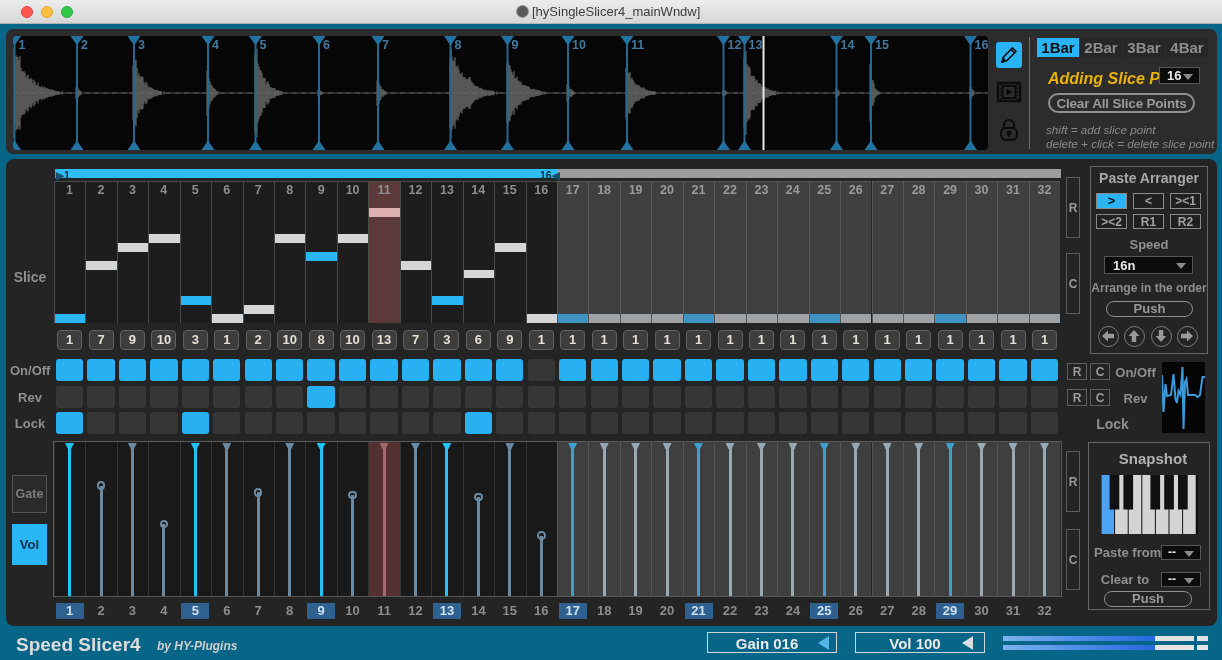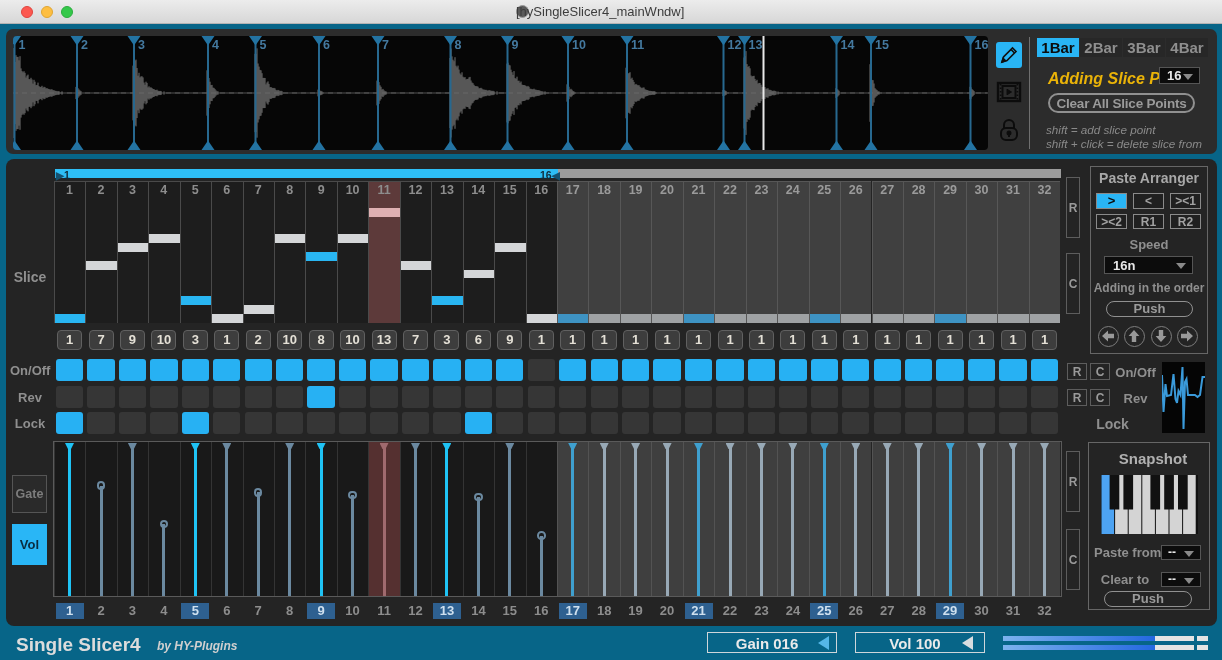--- a/index.html
+++ b/index.html
@@ -18,21 +18,21 @@
 .dd:after { content:""; position:absolute; right:6px; top:50%; margin-top:-2px; border-left:5px solid transparent; border-right:5px solid transparent; border-top:6px solid #8a8a8a; }
 .arrbtn { position:absolute; width:31px; height:15.5px; background:#202020; border:1px solid #8a8a8a; color:#a2a2a2; font-weight:bold; font-size:12px; text-align:center; line-height:14px; }
 .circ { position:absolute; width:21px; height:21px; border:1.5px solid #7d7d7d; border-radius:50%; }
 </style></head><body>
 
 <div class="titlebar">
   <div class="tl" style="left:21px;background:#fc5850;border:0.5px solid #e0443e"></div>
   <div class="tl" style="left:41px;background:#fdbe41;border:0.5px solid #e0a632"></div>
   <div class="tl" style="left:61px;background:#34c84a;border:0.5px solid #2bac3e"></div>
   <div style="position:absolute;left:516px;top:5px;width:13px;height:13px;border-radius:50%;background:#5a5a5a;border:1px solid #9a9a9a"></div>
-  <div style="position:absolute;left:516px;top:4px;font-size:13px;color:#3c3c3c">[hySingleSlicer4_mainWndw]</div>
+  <div style="position:absolute;left:532px;top:4px;font-size:13px;color:#3c3c3c">[hySingleSlicer4_mainWndw]</div>
 </div>
 
 <div class="panel" style="left:6px;top:29px;width:1211px;height:125px">
   <div class="wave">
     <svg width="975" height="114">
       <line x1="0" y1="57" x2="975" y2="57" stroke="#484848" stroke-width="1" stroke-dasharray="5 4"></line>
       <path d="M1 12.0V102.0M2 26.0V88.0M3 19.2V94.8M4 21.0V93.0M5 20.8V93.2M6 24.3V89.7M7 20.2V93.8M8 32.4V81.6M9 35.1V78.9M10 36.3V77.7M11 35.2V78.8M12 36.8V77.2M13 41.5V72.5M14 39.6V74.4M15 38.6V75.4M16 43.1V70.9M17 43.3V70.7M18 41.8V72.2M19 43.5V70.5M20 47.6V66.4M21 43.8V70.2M22 45.7V68.3M23 49.2V64.8M24 48.9V65.1M25 46.6V67.4M26 50.1V63.9M27 51.1V62.9M28 50.8V63.2M29 49.8V64.2M30 51.8V62.2M31 50.8V63.2M32 51.2V62.8M33 52.5V61.5M34 52.1V61.9M35 52.8V61.2M36 53.0V61.0M37 53.6V60.4M38 53.4V60.6M39 53.3V60.7M40 54.2V59.8M41 54.2V59.8M42 54.8V59.2M43 54.9V59.1M44 55.3V58.7M45 55.2V58.8M46 55.2V58.8M47 56.6V57.4M48 56.6V57.4M49 55.3V58.7M50 56.6V57.4M51 56.6V57.4M52 56.6V57.4M53 56.6V57.4M54 56.6V57.4M55 56.6V57.4M56 56.6V57.4M57 56.6V57.4M58 56.6V57.4M59 56.6V57.4M60 56.6V57.4M61 56.6V57.4M62 56.6V57.4M63 50.9V63.1M64 50.6V63.4M65 52.2V61.8M66 53.5V60.5M67 54.5V59.5M68 55.2V58.8M69 56.6V57.4M70 56.6V57.4M71 56.6V57.4M72 56.6V57.4M73 56.6V57.4M74 56.6V57.4M75 56.6V57.4M76 56.6V57.4M77 56.6V57.4M78 56.6V57.4M79 56.6V57.4M80 56.6V57.4M81 56.6V57.4M82 56.6V57.4M83 56.6V57.4M84 56.6V57.4M85 56.6V57.4M86 56.6V57.4M87 56.6V57.4M88 56.6V57.4M89 56.6V57.4M90 56.6V57.4M91 56.6V57.4M92 56.6V57.4M93 56.6V57.4M94 56.6V57.4M95 56.6V57.4M96 56.6V57.4M97 56.6V57.4M98 56.6V57.4M99 56.6V57.4M100 56.6V57.4M101 56.6V57.4M102 56.6V57.4M103 56.6V57.4M104 56.6V57.4M105 56.6V57.4M106 56.6V57.4M107 56.6V57.4M108 56.6V57.4M109 56.6V57.4M110 56.6V57.4M111 56.6V57.4M112 56.6V57.4M113 56.6V57.4M114 56.6V57.4M115 56.6V57.4M116 56.6V57.4M117 56.6V57.4M118 56.6V57.4M119 56.6V57.4M120 29.6V84.4M121 22.7V91.3M122 24.6V89.4M123 23.6V90.4M124 32.0V82.0M125 39.7V74.3M126 36.8V77.2M127 41.4V72.6M128 40.4V73.6M129 40.3V73.7M130 41.4V72.6M131 46.5V67.5M132 48.8V65.2M133 45.7V68.3M134 46.9V67.1M135 51.4V62.6M136 50.3V63.7M137 51.6V62.4M138 51.3V62.7M139 52.1V61.9M140 53.0V61.0M141 53.1V60.9M142 53.9V60.1M143 54.1V59.9M144 53.7V60.3M145 54.7V59.3M146 55.1V58.9M147 54.9V59.1M148 55.0V59.0M149 56.6V57.4M150 56.6V57.4M151 55.4V58.6M152 56.6V57.4M153 56.6V57.4M154 56.6V57.4M155 56.6V57.4M156 56.6V57.4M157 56.6V57.4M158 56.6V57.4M159 56.6V57.4M160 56.6V57.4M161 56.6V57.4M162 56.6V57.4M163 56.6V57.4M164 56.6V57.4M165 56.6V57.4M166 56.6V57.4M167 56.6V57.4M168 56.6V57.4M169 56.6V57.4M170 56.6V57.4M171 56.6V57.4M172 56.6V57.4M173 56.6V57.4M174 56.6V57.4M175 56.6V57.4M176 56.6V57.4M177 56.6V57.4M178 56.6V57.4M179 56.6V57.4M180 56.6V57.4M181 56.6V57.4M182 56.6V57.4M183 56.6V57.4M184 56.6V57.4M185 56.6V57.4M186 56.6V57.4M187 56.6V57.4M188 56.6V57.4M189 56.6V57.4M190 56.6V57.4M191 56.6V57.4M192 56.6V57.4M193 56.6V57.4M194 34.3V79.7M195 37.7V76.3M196 42.0V72.0M197 45.7V68.3M198 49.1V64.9M199 48.9V65.1M200 51.6V62.4M201 51.9V62.1M202 53.1V60.9M203 54.4V59.6M204 55.3V58.7M205 55.4V58.6M206 56.6V57.4M207 56.6V57.4M208 56.6V57.4M209 56.6V57.4M210 56.6V57.4M211 56.6V57.4M212 56.6V57.4M213 56.6V57.4M214 56.6V57.4M215 56.6V57.4M216 56.6V57.4M217 56.6V57.4M218 56.6V57.4M219 56.6V57.4M220 56.6V57.4M221 56.6V57.4M222 56.6V57.4M223 56.6V57.4M224 56.6V57.4M225 56.6V57.4M226 56.6V57.4M227 56.6V57.4M228 56.6V57.4M229 56.6V57.4M230 56.6V57.4M231 56.6V57.4M232 56.6V57.4M233 56.6V57.4M234 56.6V57.4M235 56.6V57.4M236 56.6V57.4M237 56.6V57.4M238 56.6V57.4M239 56.6V57.4M240 56.6V57.4M241 56.6V57.4M242 17.8V96.2M243 17.9V96.1M244 12.3V101.7M245 27.5V86.5M246 30.6V83.4M247 33.9V80.1M248 34.3V79.7M249 37.2V76.8M250 41.9V72.1M251 41.9V72.1M252 42.0V72.0M253 48.4V65.6M254 46.5V67.5M255 45.4V68.6M256 47.9V66.1M257 51.3V62.7M258 51.0V63.0M259 51.8V62.2M260 52.1V61.9M261 51.9V62.1M262 52.4V61.6M263 53.9V60.1M264 54.5V59.5M265 53.9V60.1M266 54.4V59.6M267 55.2V58.8M268 54.8V59.2M269 55.2V58.8M270 56.6V57.4M271 56.6V57.4M272 56.6V57.4M273 56.6V57.4M274 56.6V57.4M275 56.6V57.4M276 56.6V57.4M277 56.6V57.4M278 56.6V57.4M279 56.6V57.4M280 56.6V57.4M281 56.6V57.4M282 56.6V57.4M283 56.6V57.4M284 56.6V57.4M285 56.6V57.4M286 56.6V57.4M287 56.6V57.4M288 56.6V57.4M289 56.6V57.4M290 56.6V57.4M291 56.6V57.4M292 56.6V57.4M293 56.6V57.4M294 56.6V57.4M295 56.6V57.4M296 56.6V57.4M297 56.6V57.4M298 56.6V57.4M299 56.6V57.4M300 56.6V57.4M301 56.6V57.4M302 56.6V57.4M303 56.6V57.4M304 56.6V57.4M305 53.6V60.4M306 53.6V60.4M307 54.7V59.3M308 54.9V59.1M309 55.4V58.6M310 56.6V57.4M311 56.6V57.4M312 56.6V57.4M313 56.6V57.4M314 56.6V57.4M315 56.6V57.4M316 56.6V57.4M317 56.6V57.4M318 56.6V57.4M319 56.6V57.4M320 56.6V57.4M321 56.6V57.4M322 56.6V57.4M323 56.6V57.4M324 56.6V57.4M325 56.6V57.4M326 56.6V57.4M327 56.6V57.4M328 56.6V57.4M329 56.6V57.4M330 56.6V57.4M331 56.6V57.4M332 56.6V57.4M333 56.6V57.4M334 56.6V57.4M335 56.6V57.4M336 56.6V57.4M337 56.6V57.4M338 56.6V57.4M339 56.6V57.4M340 56.6V57.4M341 56.6V57.4M342 56.6V57.4M343 56.6V57.4M344 56.6V57.4M345 56.6V57.4M346 56.6V57.4M347 56.6V57.4M348 56.6V57.4M349 56.6V57.4M350 56.6V57.4M351 56.6V57.4M352 56.6V57.4M353 56.6V57.4M354 56.6V57.4M355 56.6V57.4M356 56.6V57.4M357 56.6V57.4M358 56.6V57.4M359 56.6V57.4M360 56.6V57.4M361 56.6V57.4M362 56.6V57.4M363 56.6V57.4M364 44.6V69.4M365 45.2V68.8M366 46.1V67.9M367 49.3V64.7M368 50.8V63.2M369 53.6V60.4M370 52.9V61.1M371 54.3V59.7M372 55.2V58.8M373 55.4V58.6M374 56.6V57.4M375 56.6V57.4M376 56.6V57.4M377 56.6V57.4M378 56.6V57.4M379 56.6V57.4M380 56.6V57.4M381 56.6V57.4M382 56.6V57.4M383 56.6V57.4M384 56.6V57.4M385 56.6V57.4M386 56.6V57.4M387 56.6V57.4M388 56.6V57.4M389 56.6V57.4M390 56.6V57.4M391 56.6V57.4M392 56.6V57.4M393 56.6V57.4M394 56.6V57.4M395 56.6V57.4M396 56.6V57.4M397 56.6V57.4M398 56.6V57.4M399 56.6V57.4M400 56.6V57.4M401 56.6V57.4M402 56.6V57.4M403 56.6V57.4M404 56.6V57.4M405 56.6V57.4M406 56.6V57.4M407 56.6V57.4M408 56.6V57.4M409 56.6V57.4M410 56.6V57.4M411 56.6V57.4M412 56.6V57.4M413 56.6V57.4M414 56.6V57.4M415 56.6V57.4M416 56.6V57.4M417 56.6V57.4M418 56.6V57.4M419 56.6V57.4M420 56.6V57.4M421 56.6V57.4M422 56.6V57.4M423 56.6V57.4M424 56.6V57.4M425 56.6V57.4M426 56.6V57.4M427 56.6V57.4M428 56.6V57.4M429 56.6V57.4M430 56.6V57.4M431 56.6V57.4M432 56.6V57.4M433 56.6V57.4M434 56.6V57.4M435 56.6V57.4M436 56.6V57.4M437 22.0V92.0M438 12.5V101.5M439 20.4V93.6M440 23.7V90.3M441 25.2V88.8M442 21.2V92.8M443 29.7V84.3M444 31.3V82.7M445 29.6V84.4M446 33.6V80.4M447 37.4V76.6M448 38.7V75.3M449 36.3V77.7M450 40.7V73.3M451 41.6V72.4M452 41.1V72.9M453 43.5V70.5M454 42.9V71.1M455 43.0V71.0M456 41.4V72.6M457 40.9V73.1M458 44.5V69.5M459 46.5V67.5M460 47.2V66.8M461 48.8V65.2M462 50.0V64.0M463 50.2V63.8M464 50.2V63.8M465 50.7V63.3M466 52.3V61.7M467 52.2V61.8M468 51.8V62.2M469 52.6V61.4M470 53.5V60.5M471 53.5V60.5M472 53.9V60.1M473 53.8V60.2M474 54.3V59.7M475 54.7V59.3M476 54.1V59.9M477 54.4V59.6M478 54.7V59.3M479 54.9V59.1M480 54.8V59.2M481 55.2V58.8M482 56.6V57.4M483 56.6V57.4M484 55.3V58.7M485 56.6V57.4M486 56.6V57.4M487 56.6V57.4M488 56.6V57.4M489 56.6V57.4M490 56.6V57.4M491 56.6V57.4M492 56.6V57.4M493 56.6V57.4M494 27.6V86.4M495 26.7V87.3M496 28.8V85.2M497 29.4V84.6M498 33.7V80.3M499 36.2V77.8M500 38.9V75.1M501 35.1V78.9M502 42.1V71.9M503 42.7V71.3M504 40.7V73.3M505 44.8V69.2M506 44.7V69.3M507 46.8V67.2M508 45.5V68.5M509 48.6V65.4M510 49.0V65.0M511 49.0V65.0M512 49.3V64.7M513 49.9V64.1M514 50.7V63.3M515 49.9V64.1M516 50.8V63.2M517 52.7V61.3M518 52.8V61.2M519 53.2V60.8M520 53.3V60.7M521 52.7V61.3M522 53.6V60.4M523 53.7V60.3M524 54.1V59.9M525 54.1V59.9M526 54.2V59.8M527 54.7V59.3M528 55.2V58.8M529 55.3V58.7M530 55.5V58.5M531 56.6V57.4M532 55.3V58.7M533 56.6V57.4M534 56.6V57.4M535 56.6V57.4M536 56.6V57.4M537 56.6V57.4M538 56.6V57.4M539 56.6V57.4M540 56.6V57.4M541 56.6V57.4M542 56.6V57.4M543 56.6V57.4M544 56.6V57.4M545 56.6V57.4M546 56.6V57.4M547 56.6V57.4M548 56.6V57.4M549 56.6V57.4M550 56.6V57.4M551 56.6V57.4M552 56.6V57.4M553 56.6V57.4M554 48.3V65.7M555 48.1V65.9M556 50.8V63.2M557 53.6V60.4M558 52.8V61.2M559 53.8V60.2M560 55.0V59.0M561 55.5V58.5M562 56.6V57.4M563 56.6V57.4M564 56.6V57.4M565 56.6V57.4M566 56.6V57.4M567 56.6V57.4M568 56.6V57.4M569 56.6V57.4M570 56.6V57.4M571 56.6V57.4M572 56.6V57.4M573 56.6V57.4M574 56.6V57.4M575 56.6V57.4M576 56.6V57.4M577 56.6V57.4M578 56.6V57.4M579 56.6V57.4M580 56.6V57.4M581 56.6V57.4M582 56.6V57.4M583 56.6V57.4M584 56.6V57.4M585 56.6V57.4M586 56.6V57.4M587 56.6V57.4M588 56.6V57.4M589 56.6V57.4M590 56.6V57.4M591 56.6V57.4M592 56.6V57.4M593 56.6V57.4M594 56.6V57.4M595 56.6V57.4M596 56.6V57.4M597 56.6V57.4M598 56.6V57.4M599 56.6V57.4M600 56.6V57.4M601 56.6V57.4M602 56.6V57.4M603 56.6V57.4M604 56.6V57.4M605 56.6V57.4M606 56.6V57.4M607 56.6V57.4M608 56.6V57.4M609 56.6V57.4M610 56.6V57.4M611 56.6V57.4M612 56.6V57.4M613 31.7V82.3M614 32.7V81.3M615 37.6V76.4M616 37.0V77.0M617 36.2V77.8M618 42.8V71.2M619 41.7V72.3M620 43.9V70.1M621 45.9V68.1M622 48.7V65.3M623 47.9V66.1M624 48.8V65.2M625 49.4V64.6M626 49.2V64.8M627 50.7V63.3M628 51.6V62.4M629 52.2V61.8M630 51.5V62.5M631 51.5V62.5M632 53.3V60.7M633 53.7V60.3M634 54.0V60.0M635 54.3V59.7M636 54.9V59.1M637 54.8V59.2M638 55.1V58.9M639 55.1V58.9M640 55.4V58.6M641 55.0V59.0M642 55.5V58.5M643 56.6V57.4M644 56.6V57.4M645 56.6V57.4M646 56.6V57.4M647 56.6V57.4M648 56.6V57.4M649 56.6V57.4M650 56.6V57.4M651 56.6V57.4M652 56.6V57.4M653 56.6V57.4M654 56.6V57.4M655 56.6V57.4M656 56.6V57.4M657 56.6V57.4M658 56.6V57.4M659 56.6V57.4M660 56.6V57.4M661 56.6V57.4M662 56.6V57.4M663 56.6V57.4M664 56.6V57.4M665 56.6V57.4M666 56.6V57.4M667 56.6V57.4M668 56.6V57.4M669 56.6V57.4M670 56.6V57.4M671 56.6V57.4M672 56.6V57.4M673 56.6V57.4M674 56.6V57.4M675 56.6V57.4M676 56.6V57.4M677 56.6V57.4M678 56.6V57.4M679 56.6V57.4M680 56.6V57.4M681 56.6V57.4M682 56.6V57.4M683 56.6V57.4M684 56.6V57.4M685 56.6V57.4M686 56.6V57.4M687 56.6V57.4M688 56.6V57.4M689 56.6V57.4M690 56.6V57.4M691 56.6V57.4M692 56.6V57.4M693 56.6V57.4M694 56.6V57.4M695 56.6V57.4M696 56.6V57.4M697 56.6V57.4M698 56.6V57.4M699 56.6V57.4M700 56.6V57.4M701 56.6V57.4M702 56.6V57.4M703 56.6V57.4M704 56.6V57.4M705 56.6V57.4M706 56.6V57.4M707 56.6V57.4M708 56.6V57.4M709 56.6V57.4M710 54.0V60.0M711 54.0V60.0M712 54.5V59.5M713 55.0V59.0M714 56.6V57.4M715 56.6V57.4M716 56.6V57.4M717 56.6V57.4M718 56.6V57.4M719 56.6V57.4M720 56.6V57.4M721 56.6V57.4M722 56.6V57.4M723 56.6V57.4M724 56.6V57.4M725 56.6V57.4M726 56.6V57.4M727 56.6V57.4M728 56.6V57.4M729 56.6V57.4M730 56.6V57.4M731 21.5V92.5M732 20.1V93.9M733 15.1V98.9M734 28.1V85.9M735 31.0V83.0M736 30.1V83.9M737 32.3V81.7M738 39.5V74.5M739 40.5V73.5M740 40.0V74.0M741 39.8V74.2M742 42.9V71.1M743 45.0V69.0M744 43.8V70.2M745 47.6V66.4M746 46.9V67.1M747 47.0V67.0M748 48.8V65.2M749 50.9V63.1M750 51.1V62.9M751 51.3V62.7M752 51.1V62.9M753 52.8V61.2M754 52.5V61.5M755 52.3V61.7M756 53.8V60.2M757 53.8V60.2M758 54.1V59.9M759 54.8V59.2M760 54.9V59.1M761 54.6V59.4M762 54.9V59.1M763 55.3V58.7M764 56.6V57.4M765 55.5V58.5M766 56.6V57.4M767 56.6V57.4M768 56.6V57.4M769 56.6V57.4M770 56.6V57.4M771 56.6V57.4M772 56.6V57.4M773 56.6V57.4M774 56.6V57.4M775 56.6V57.4M776 56.6V57.4M777 56.6V57.4M778 56.6V57.4M779 56.6V57.4M780 56.6V57.4M781 56.6V57.4M782 56.6V57.4M783 56.6V57.4M784 56.6V57.4M785 56.6V57.4M786 56.6V57.4M787 56.6V57.4M788 56.6V57.4M789 56.6V57.4M790 56.6V57.4M791 56.6V57.4M792 56.6V57.4M793 56.6V57.4M794 56.6V57.4M795 56.6V57.4M796 56.6V57.4M797 56.6V57.4M798 56.6V57.4M799 56.6V57.4M800 56.6V57.4M801 56.6V57.4M802 56.6V57.4M803 56.6V57.4M804 56.6V57.4M805 56.6V57.4M806 56.6V57.4M807 56.6V57.4M808 56.6V57.4M809 56.6V57.4M810 56.6V57.4M811 56.6V57.4M812 56.6V57.4M813 56.6V57.4M814 56.6V57.4M815 56.6V57.4M816 56.6V57.4M817 56.6V57.4M818 56.6V57.4M819 56.6V57.4M820 56.6V57.4M821 56.6V57.4M822 56.6V57.4M823 52.1V61.9M824 53.1V60.9M825 53.7V60.3M826 54.8V59.2M827 56.6V57.4M828 56.6V57.4M829 56.6V57.4M830 56.6V57.4M831 56.6V57.4M832 56.6V57.4M833 56.6V57.4M834 56.6V57.4M835 56.6V57.4M836 56.6V57.4M837 56.6V57.4M838 56.6V57.4M839 56.6V57.4M840 56.6V57.4M841 56.6V57.4M842 56.6V57.4M843 56.6V57.4M844 56.6V57.4M845 56.6V57.4M846 56.6V57.4M847 56.6V57.4M848 56.6V57.4M849 56.6V57.4M850 56.6V57.4M851 56.6V57.4M852 56.6V57.4M853 56.6V57.4M854 56.6V57.4M855 56.6V57.4M856 56.6V57.4M857 28.2V85.8M858 31.2V82.8M859 43.9V70.1M860 44.2V69.8M861 47.5V66.5M862 52.2V61.8M863 53.3V60.7M864 54.1V59.9M865 55.4V58.6M866 55.4V58.6M867 56.6V57.4M868 56.6V57.4M869 56.6V57.4M870 56.6V57.4M871 56.6V57.4M872 56.6V57.4M873 56.6V57.4M874 56.6V57.4M875 56.6V57.4M876 56.6V57.4M877 56.6V57.4M878 56.6V57.4M879 56.6V57.4M880 56.6V57.4M881 56.6V57.4M882 56.6V57.4M883 56.6V57.4M884 56.6V57.4M885 56.6V57.4M886 56.6V57.4M887 56.6V57.4M888 56.6V57.4M889 56.6V57.4M890 56.6V57.4M891 56.6V57.4M892 56.6V57.4M893 56.6V57.4M894 56.6V57.4M895 56.6V57.4M896 56.6V57.4M897 56.6V57.4M898 56.6V57.4M899 56.6V57.4M900 56.6V57.4M901 56.6V57.4M902 56.6V57.4M903 56.6V57.4M904 56.6V57.4M905 56.6V57.4M906 56.6V57.4M907 56.6V57.4M908 56.6V57.4M909 56.6V57.4M910 56.6V57.4M911 56.6V57.4M912 56.6V57.4M913 56.6V57.4M914 56.6V57.4M915 56.6V57.4M916 56.6V57.4M917 56.6V57.4M918 56.6V57.4M919 56.6V57.4M920 56.6V57.4M921 56.6V57.4M922 56.6V57.4M923 56.6V57.4M924 56.6V57.4M925 56.6V57.4M926 56.6V57.4M927 56.6V57.4M928 56.6V57.4M929 56.6V57.4M930 56.6V57.4M931 56.6V57.4M932 56.6V57.4M933 56.6V57.4M934 56.6V57.4M935 56.6V57.4M936 56.6V57.4M937 56.6V57.4M938 56.6V57.4M939 56.6V57.4M940 56.6V57.4M941 56.6V57.4M942 56.6V57.4M943 56.6V57.4M944 56.6V57.4M945 56.6V57.4M946 56.6V57.4M947 56.6V57.4M948 56.6V57.4M949 56.6V57.4M950 56.6V57.4M951 56.6V57.4M952 56.6V57.4M953 56.6V57.4M954 56.6V57.4M955 56.6V57.4M956 56.6V57.4M957 50.8V63.2M958 51.3V62.7M959 53.1V60.9M960 53.9V60.1M961 55.0V59.0M962 56.6V57.4M963 56.6V57.4M964 56.6V57.4M965 56.6V57.4M966 56.6V57.4M967 56.6V57.4M968 56.6V57.4M969 56.6V57.4M970 56.6V57.4M971 56.6V57.4M972 56.6V57.4M973 56.6V57.4M974 56.6V57.4" stroke="#737373" stroke-width="1" fill="none"></path>
       <line x1="1.5" y1="0" x2="1.5" y2="114" stroke="#27688f" stroke-width="2"></line>
         <polygon points="-5.0,0 8.0,0 1.5,9.5" fill="#2373a2"></polygon>
         <polygon points="-5.0,114 8.0,114 1.5,104.5" fill="#2373a2"></polygon>
@@ -135,21 +135,21 @@
   </div>
   <div style="position:absolute;left:1023px;top:8px;width:1px;height:112px;background:#6f6f6f"></div>
   <div class="barbtn" style="left:1031px;top:9px;background:#29b5f5;color:#0c0c0c">1Bar</div>
   <div class="barbtn" style="left:1074px;top:9px">2Bar</div>
   <div class="barbtn" style="left:1117px;top:9px">3Bar</div>
   <div class="barbtn" style="left:1160px;top:9px">4Bar</div>
   <div class="lbl" style="left:1042px;top:41px;font-size:16px;font-style:italic;color:#eab308">Adding Slice Points</div>
   <div class="dd" style="left:1153px;top:38px;width:41px;height:17px;font-size:13px;line-height:16px;padding-left:7px">16</div>
   <div class="pill" style="left:1042px;top:64px;width:147px;height:20px;font-size:13.5px;line-height:17px;letter-spacing:-0.2px">Clear All Slice Points</div>
   <div class="lbl" style="left:1040px;top:94px;font-size:11.7px;font-style:italic;font-weight:normal;color:#8a8a8a">shift = add slice point</div>
-  <div class="lbl" style="left:1040px;top:108px;font-size:11.7px;font-style:italic;font-weight:normal;color:#8a8a8a">shift + click = delete slice from</div>
+  <div class="lbl" style="left:1040px;top:108px;font-size:11.7px;font-style:italic;font-weight:normal;color:#8a8a8a">delete + click = delete slice point</div>
 </div>
 
 <div class="panel" style="left:6px;top:159px;width:1211px;height:467px;background:#242424;border-radius:8px"></div>
 <div class="abs" style="left:0;top:159px;width:1222px;height:467px">
 <div class="abs" style="left:0;top:0;width:1222px;height:467px"></div>
 </div>
 
 <div class="abs" style="left:54.5px;top:168.7px;width:503.2px;height:9.3px;background:#2ebef5"></div>
 <div class="abs" style="left:557.7px;top:168.7px;width:503.2px;height:9.3px;background:#9c9c9c"></div>
 <div class="b" style="left:56px;top:168.5px;font-size:10.5px;color:#102a38"><span style="color:#15516f">▶</span>1</div>
@@ -407,21 +407,21 @@
 <div class="abs" style="left:1090px;top:166px;width:118px;height:188px;border:1px solid #666"></div>
 <div class="b" style="left:1090px;top:170px;width:118px;text-align:center;font-size:14px;color:#a8a8a8">Paste Arranger</div>
 <div class="arrbtn" style="left:1096px;top:193px;background:#29b5f5;color:#0c0c0c;font-size:13px">&gt;</div>
 <div class="arrbtn" style="left:1133px;top:193px">&lt;</div>
 <div class="arrbtn" style="left:1170px;top:193px">&gt;&lt;1</div>
 <div class="arrbtn" style="left:1096px;top:213.5px">&gt;&lt;2</div>
 <div class="arrbtn" style="left:1133px;top:213.5px">R1</div>
 <div class="arrbtn" style="left:1170px;top:213.5px">R2</div>
 <div class="b" style="left:1090px;top:237px;width:118px;text-align:center;font-size:13px;color:#8f8f8f">Speed</div>
 <div class="dd" style="left:1104px;top:256px;width:89px;height:18px;font-size:13px;line-height:17px;padding-left:8px">16n</div>
-<div class="b" style="left:1090px;top:281px;width:118px;text-align:center;font-size:12px;color:#8f8f8f">Adding in the order</div>
+<div class="b" style="left:1090px;top:281px;width:118px;text-align:center;font-size:12px;color:#8f8f8f">Arrange in the order</div>
 <div class="pill" style="left:1106px;top:301px;width:87px;height:16px;font-size:13px;line-height:13px;border-width:1.5px">Push</div>
 <div class="circ" style="left:1097.9px;top:325.5px"><svg width="18" height="18">
       <path d="M3 9 L9 3.6 L9 6.8 L15 6.8 L15 11.2 L9 11.2 L9 14.4 Z" fill="#999"></path>
     </svg></div>
 <div class="circ" style="left:1123.8px;top:325.5px"><svg width="18" height="18">
       <path d="M9 3 L14.4 9 L11.2 9 L11.2 15 L6.8 15 L6.8 9 L3.6 9 Z" fill="#999"></path>
     </svg></div>
 <div class="circ" style="left:1150.8px;top:325.5px"><svg width="18" height="18">
       <path d="M9 15 L14.4 9 L11.2 9 L11.2 3 L6.8 3 L6.8 9 L3.6 9 Z" fill="#999"></path>
     </svg></div>
@@ -583,21 +583,21 @@
     <rect x="77" y="0" width="9.7" height="34.5" fill="#111"></rect>
   </svg>
 </div>
 <div class="b" style="left:1094px;top:545px;width:62px;text-align:center;font-size:13px;color:#8f8f8f;white-space:nowrap">Paste from</div>
 <div class="dd" style="left:1161px;top:545px;width:40px;height:15px;font-size:12px;line-height:13px;padding-left:6px">--</div>
 <div class="b" style="left:1094px;top:572px;width:62px;text-align:center;font-size:13px;color:#8f8f8f;white-space:nowrap">Clear to</div>
 <div class="dd" style="left:1161px;top:572px;width:40px;height:15px;font-size:12px;line-height:13px;padding-left:6px">--</div>
 <div class="pill" style="left:1104px;top:591px;width:88px;height:16px;font-size:13px;line-height:13px;border-width:1.5px">Push</div>
 
 <div class="abs" style="left:0;top:626px;width:1222px;height:34px;background:#076588"></div>
-<div class="b" style="left:16px;top:634px;font-size:19px;color:#dcdcdc">Single Slicer4</div>
+<div class="b" style="left:16px;top:634px;font-size:19px;color:#dcdcdc">Speed Slicer4</div>
 <div class="b" style="left:157px;top:639px;font-size:12px;font-style:italic;color:#cfcfcf">by HY-Plugins</div>
 <div class="abs" style="left:707px;top:632px;width:130px;height:21px;border:1.5px solid #cfd6da"></div>
 <div class="b" style="left:707px;top:635px;width:120px;text-align:center;font-size:15px;color:#eaeaea">Gain 016</div>
 <div class="abs" style="left:818px;top:636px;width:0;height:0;border-top:7px solid transparent;border-bottom:7px solid transparent;border-right:11px solid #55b7e8"></div>
 <div class="abs" style="left:855px;top:632px;width:130px;height:21px;border:1.5px solid #cfd6da"></div>
 <div class="b" style="left:855px;top:635px;width:120px;text-align:center;font-size:15px;color:#eaeaea">Vol 100</div>
 <div class="abs" style="left:962px;top:636px;width:0;height:0;border-top:7px solid transparent;border-bottom:7px solid transparent;border-right:11px solid #d8dde0"></div>
 <div class="abs" style="left:1003px;top:635.5px;width:152px;height:5.5px;background:linear-gradient(90deg,#7cb2ee,#2468e0)"></div>
 <div class="abs" style="left:1155px;top:635.5px;width:39px;height:5.5px;background:#e4e4e4"></div>
 <div class="abs" style="left:1196.5px;top:635.5px;width:11px;height:5.5px;background:#e4e4e4"></div>

